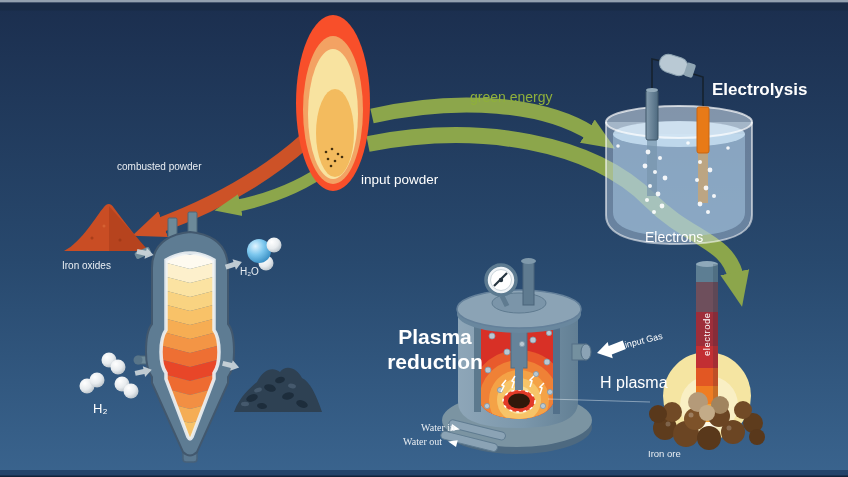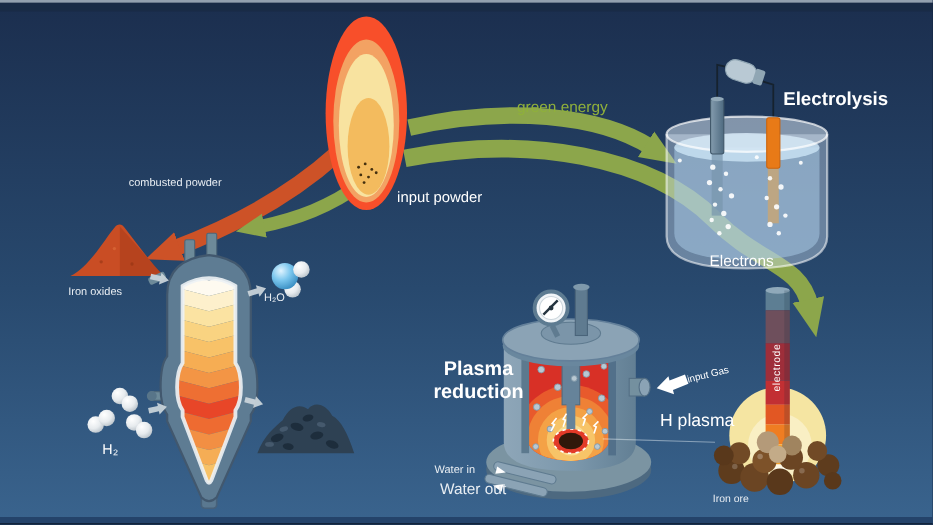--- a/index.html
+++ b/index.html
@@ -6,21 +6,21 @@
   .stage{position:relative;width:848px;height:477px;overflow:hidden;
          font-family:"Liberation Sans","DejaVu Sans",sans-serif;}
   .stage svg{position:absolute;left:0;top:0;}
   .lbl{position:absolute;color:#ffffff;white-space:nowrap;line-height:1.18;z-index:5;}
   .lbl.small{font-size:10px;color:#e9eef3;}
   .lbl.tiny{font-size:9.5px;color:#e9eef3;}
   .lbl.med{font-size:13.5px;}
   .lbl.big{font-size:16px;}
   .lbl.title{font-weight:bold;font-size:17px;text-align:center;white-space:normal;}
   .lbl.center{}
-  .lbl.right{}
+  .lbl.right{text-align:right;font-family:Liberation Serif, serif;}
   .green-text{color:#8fb03b;font-size:14px;}
   .vert{writing-mode:vertical-rl;transform:rotate(180deg);font-size:9.5px;
         letter-spacing:0.5px;display:flex;align-items:center;justify-content:center;}
   .rot-gas{transform:rotate(-14deg);transform-origin:left center;font-size:9px;}
 </style>
 </head>
 <body>
 
 <div class="stage">
 
@@ -342,21 +342,21 @@
 <div class="lbl green-text" style="left:422px;top:89px;margin-left:48px;">green energy</div>
 <div class="lbl med" style="left:361px;top:172px;">input powder</div>
 
 <div class="lbl title" style="left:712px;top:80px;width:110px;text-align:left;">Electrolysis</div>
 <div class="lbl" style="left:645px;top:229px;font-size:14px;">Electrons</div>
 
 <div class="lbl small center" style="left:62px;top:260px;width:90px;">Iron oxides</div>
 <div class="lbl small center" style="left:240px;top:266px;width:52px;">H₂O</div>
 <div class="lbl center" style="left:93px;top:401px;width:32px;font-size:13px;">H₂</div>
 
-<div class="lbl title" style="left:385px;top:325px;width:100px;font-size:18px;">Plasma reduction</div>
+<div class="lbl title" style="left:385px;top:325px;width:100px;font-size:21px;">Plasma reduction</div>
 <div class="lbl rot-gas" style="left:625px;top:340px;">input Gas</div>
 <div class="lbl big" style="left:600px;top:374px;">H plasma</div>
 <div class="lbl small right" style="left:395px;top:422px;width:60px;font-size:10px;">Water in</div>
-<div class="lbl small right" style="left:400px;top:436px;width:66px;font-size:14px;">Water out</div>
+<div class="lbl small right" style="left:376px;top:436px;width:66px;font-size:10px;">Water out</div>
 <div class="lbl vert" style="left:697px;top:298px;width:20px;height:72px;">electrode</div>
 <div class="lbl tiny center" style="left:648px;top:448px;width:80px;">Iron ore</div>
 
 </div>
 
 </body></html>

